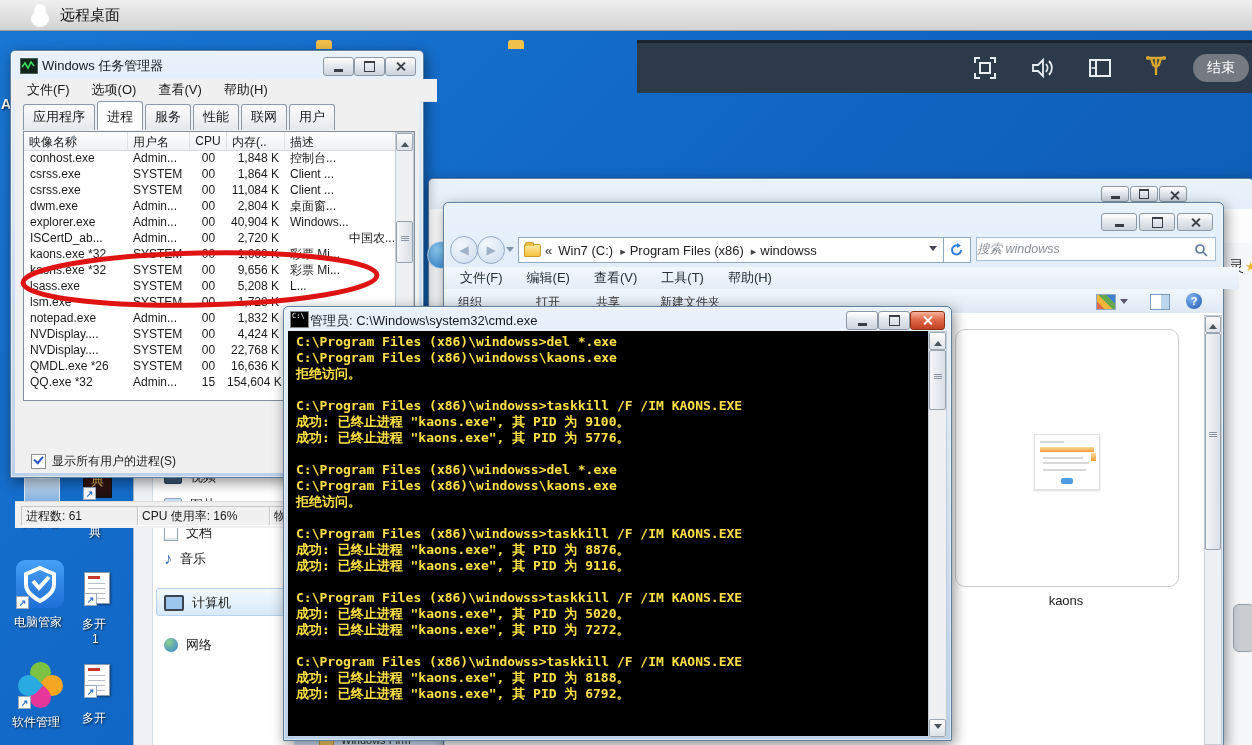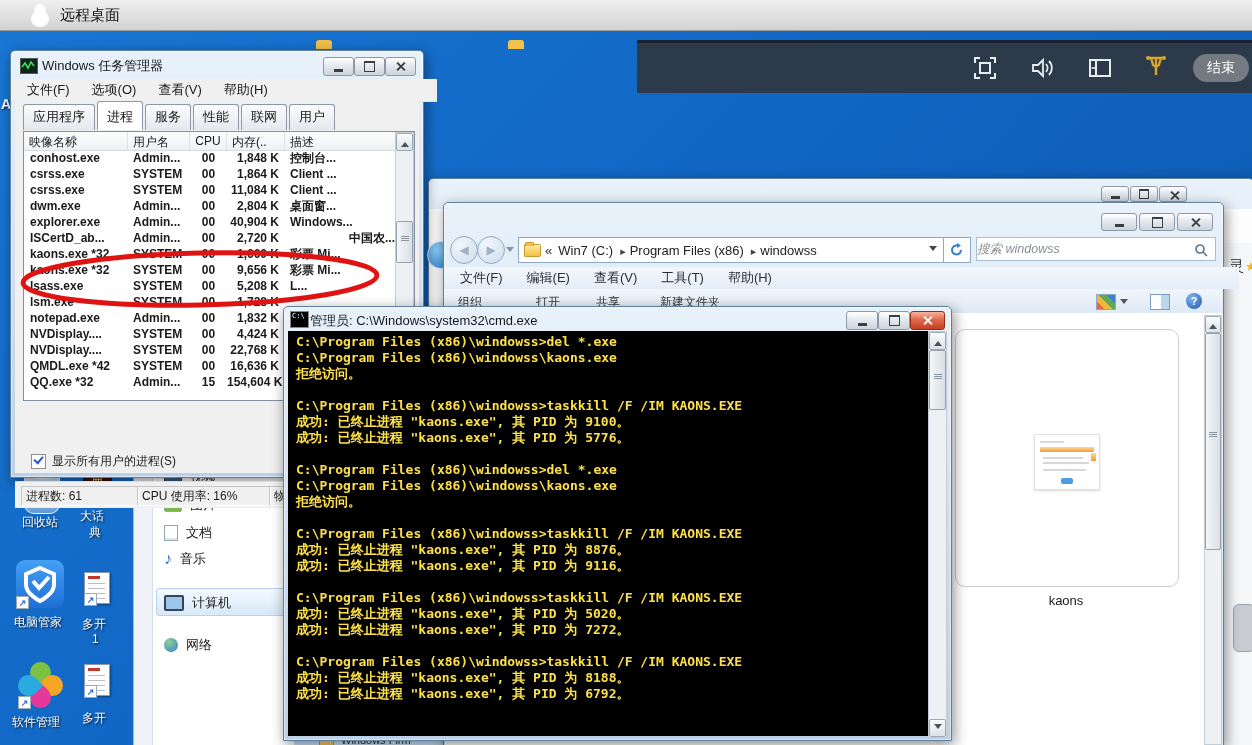--- a/index.html
+++ b/index.html
@@ -45,29 +45,29 @@
   #tm .body{position:absolute;left:4px;top:50px;width:404px;height:372px;background:#f0f0f0;}
   .tabs{position:absolute;left:8px;top:4px;display:flex;align-items:flex-end;height:25px;}
   .tab{border:1px solid #8a9aac;border-bottom:none;background:linear-gradient(#fbfcfd,#e4e9ee);
     padding:3px 9px 4px 9px;border-radius:3px 3px 0 0;margin-right:2px;font-size:13px;}
   .tab.active{background:#fff;padding-top:6px;position:relative;z-index:2;}
   #tmlist{position:absolute;left:8px;top:30px;width:390px;height:268px;background:#fff;border:1px solid #828f9c;overflow:hidden;}
   .hdr{display:flex;height:18px;background:linear-gradient(#fdfdfd,#eef1f4);border-bottom:1px solid #d7dce1;font-size:12px;}
   .hcell{border-right:1px solid #dde2e7;padding:2px 0 0 5px;position:relative;box-sizing:border-box;}
   .c-name{width:104px;} .c-user{width:62px;} .c-cpu{width:37px;text-align:center;}
   .c-mem{width:58px;text-align:right;padding-right:6px;box-sizing:border-box;} .c-desc{flex:1;}
-  .tm-row{display:flex;height:16px;font-size:12px;align-items:center;font-weight:bold;}
+  .tm-row{display:flex;height:16px;font-size:12px;align-items:center;}
   .tm-row span{white-space:nowrap;overflow:hidden;}
   .tm-row .c-name{padding-left:6px;box-sizing:border-box;}
   .tm-row .c-user{padding-left:5px;box-sizing:border-box;}
   #tmsb{position:absolute;right:0;top:0;width:17px;height:248px;}
   .chkrow{position:absolute;left:16px;top:352px;display:flex;align-items:center;font-size:12px;}
   .chk{width:13px;height:13px;background:#fff;border:1px solid #8e8e8e;position:relative;margin-right:6px;}
   .chk:after{content:"";position:absolute;left:2px;top:1px;width:7px;height:4px;border-left:2px solid #2b57c4;border-bottom:2px solid #2b57c4;transform:rotate(-50deg);}
-  #tmstatus{position:absolute;left:0;top:380px;width:410px;height:26px;background:#f0f0f0;border-top:1px solid #dadada;}
+  #tmstatus{position:absolute;left:0;top:400px;width:410px;height:26px;background:#f0f0f0;border-top:1px solid #dadada;}
   .scell{position:absolute;top:4px;height:16px;border:1px solid #c6c6c6;border-right-color:#fff;border-bottom-color:#fff;padding:1px 4px;font-size:12px;box-sizing:content-box;}
   
   #cmd{left:283px;top:306px;width:667px;height:433px;z-index:25;}
   #cmd .title{position:absolute;left:26px;top:5px;font-size:13px;color:#15191e;}
   #console{position:absolute;left:4px;top:24px;width:659px;height:405px;background:#000;}
   #clines{position:absolute;left:8px;top:3px;width:630px;font-family:"DejaVu Sans Mono","Liberation Mono",monospace;
     font-size:13px;font-weight:bold;color:#fde047;}
   .cmd-line{height:16px;line-height:16px;white-space:pre;}
   #cmdsb{position:absolute;right:0;top:0;width:17px;height:405px;}
   
@@ -458,21 +458,21 @@
 
             <div class="tm-row">
               <span class="c-name">NVDisplay....</span>
               <span class="c-user">SYSTEM</span>
               <span class="c-cpu">00</span>
               <span class="c-mem">22,768 K</span>
               <span class="c-desc" style="padding-left:5px;"></span>
             </div>
 
             <div class="tm-row">
-              <span class="c-name">QMDL.exe *42</span>
+              <span class="c-name">QMDL.exe *26</span>
               <span class="c-user">SYSTEM</span>
               <span class="c-cpu">00</span>
               <span class="c-mem">16,636 K</span>
               <span class="c-desc" style="padding-left:5px;"></span>
             </div>
 
             <div class="tm-row">
               <span class="c-name">QQ.exe *32</span>
               <span class="c-user">Admin...</span>
               <span class="c-cpu">15</span>

